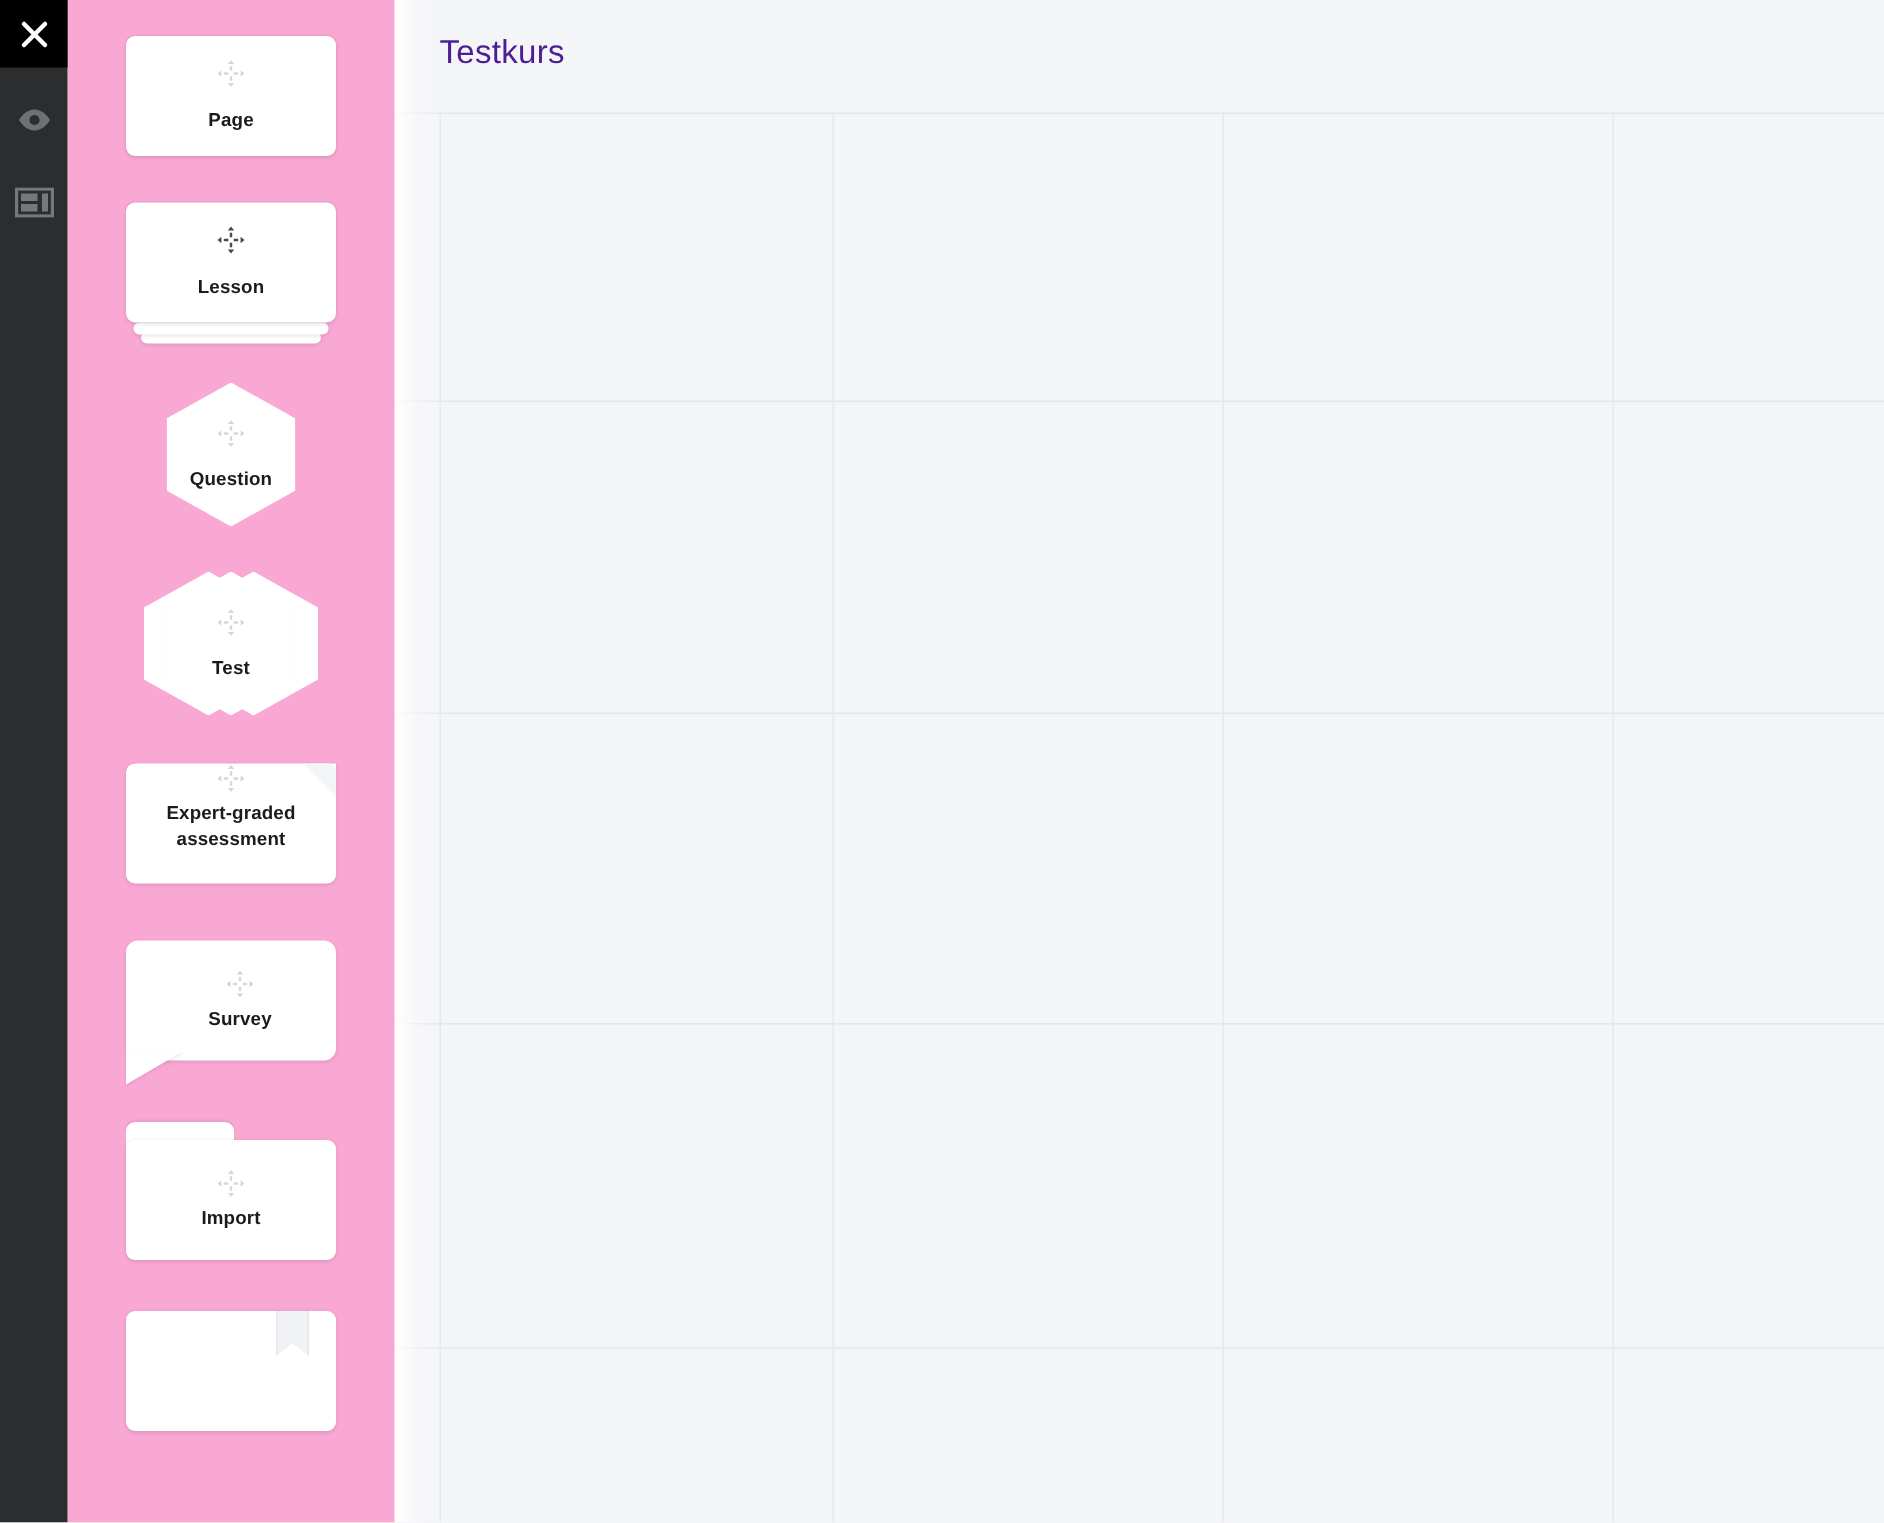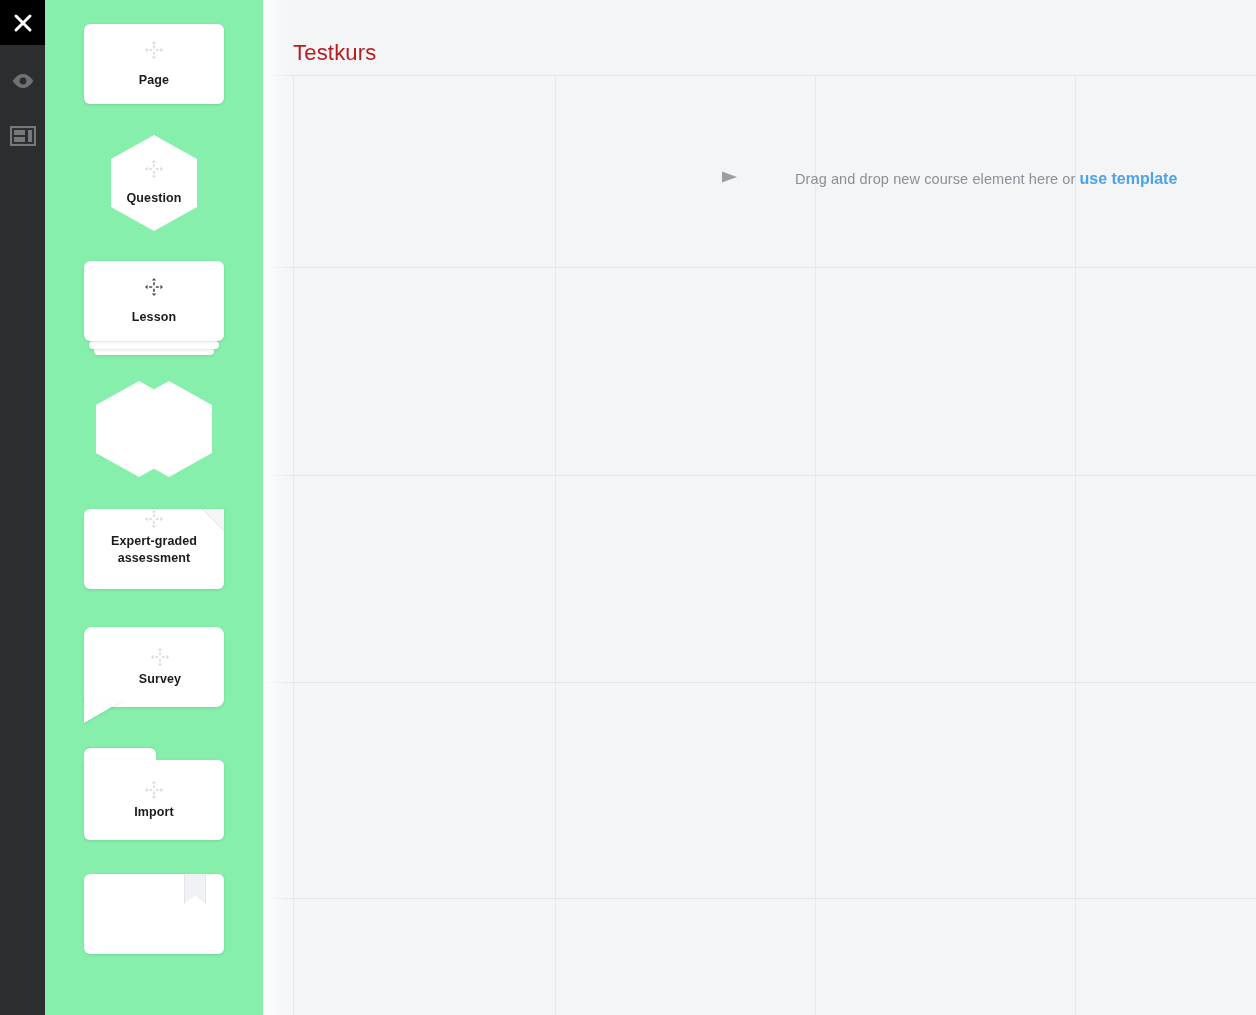--- a/index.html
+++ b/index.html
@@ -49,21 +49,21 @@
   }
   .rail-btn.preview { margin-top: 15px; }
   .rail-btn.layout  { margin-top: 10px; }
 
   
   .palette {
     position: absolute;
     left: 45px; top: 0;
     width: 218px;
     height: 1015px;
-    background: #86efac;
+    background: #f9a8d4;
     overflow: hidden;
     z-index: 30;
   }
   .palette-shadow {
     position: absolute;
     left: 263px; top: 0;
     width: 32px;
     height: 1015px;
     background: linear-gradient(to right, rgba(255,255,255,0.95) 0%, rgba(250,250,252,0.55) 45%, rgba(244,245,247,0) 100%);
     pointer-events: none;
@@ -238,24 +238,24 @@
   .canvas {
     position: absolute;
     left: 263px; top: 0;
     width: 993px;
     height: 1015px;
     background: #f4f5f7;
     z-index: 10;
   }
   .course-title {
     position: absolute;
-    left: 30px; top: 40px;
+    left: 30px; top: 22px;
     font-size: 22px;
     font-weight: normal;
-    color: #b91c1c;
+    color: #4c1d95;
     letter-spacing: .2px;
   }
   .grid {
     position: absolute;
     left: 0; top: 75px;
     width: 993px;
     height: 940px;
   }
   .v-line {
     position: absolute;
@@ -342,50 +342,58 @@
         <div class="card-face">
           <span class="drag-ico">
             <svg width="20" height="20" viewBox="0 0 20 20">
               <path d="M10 1 L12.2 3.6 L7.8 3.6 Z M10 19 L7.8 16.4 L12.2 16.4 Z M1 10 L3.6 7.8 L3.6 12.2 Z M19 10 L16.4 12.2 L16.4 7.8 Z M9.2 5.2 h1.6 v3 h-1.6 Z M9.2 11.8 h1.6 v3 h-1.6 Z M5.2 9.2 h3 v1.6 h-3 Z M11.8 9.2 h3 v1.6 h-3 Z" fill="#d5d7db"></path>
             </svg>
           </span>
           <div class="card-label">Page</div>
         </div>
       </div>
 
+      <div class="pal-item" style="margin-bottom:40px;">
+        <div class="card-face">
+          <span class="drag-ico">
+            <svg width="20" height="20" viewBox="0 0 20 20">
+              <path d="M10 1 L12.2 3.6 L7.8 3.6 Z M10 19 L7.8 16.4 L12.2 16.4 Z M1 10 L3.6 7.8 L3.6 12.2 Z M19 10 L16.4 12.2 L16.4 7.8 Z M9.2 5.2 h1.6 v3 h-1.6 Z M9.2 11.8 h1.6 v3 h-1.6 Z M5.2 9.2 h3 v1.6 h-3 Z M11.8 9.2 h3 v1.6 h-3 Z" fill="#4a4a4f"></path>
+            </svg>
+          </span>
+          <div class="card-label">Lesson</div>
+        </div>
+        <div class="stack-l2"></div>
+        <div class="stack-l3"></div>
+      </div>
+
       <div class="pal-item" style="margin-bottom:30px;">
         <div class="hex-wrap">
           <div class="hex main">
             <span class="drag-ico">
               <svg width="20" height="20" viewBox="0 0 20 20">
                 <path d="M10 1 L12.2 3.6 L7.8 3.6 Z M10 19 L7.8 16.4 L12.2 16.4 Z M1 10 L3.6 7.8 L3.6 12.2 Z M19 10 L16.4 12.2 L16.4 7.8 Z M9.2 5.2 h1.6 v3 h-1.6 Z M9.2 11.8 h1.6 v3 h-1.6 Z M5.2 9.2 h3 v1.6 h-3 Z M11.8 9.2 h3 v1.6 h-3 Z" fill="#d5d7db"></path>
               </svg>
             </span>
             <div class="card-label">Question</div>
           </div>
         </div>
       </div>
 
-      <div class="pal-item" style="margin-bottom:40px;">
-        <div class="card-face">
-          <span class="drag-ico">
-            <svg width="20" height="20" viewBox="0 0 20 20">
-              <path d="M10 1 L12.2 3.6 L7.8 3.6 Z M10 19 L7.8 16.4 L12.2 16.4 Z M1 10 L3.6 7.8 L3.6 12.2 Z M19 10 L16.4 12.2 L16.4 7.8 Z M9.2 5.2 h1.6 v3 h-1.6 Z M9.2 11.8 h1.6 v3 h-1.6 Z M5.2 9.2 h3 v1.6 h-3 Z M11.8 9.2 h3 v1.6 h-3 Z" fill="#4a4a4f"></path>
-            </svg>
-          </span>
-          <div class="card-label">Lesson</div>
-        </div>
-        <div class="stack-l2"></div>
-        <div class="stack-l3"></div>
-      </div>
-
       <div class="pal-item" style="margin-bottom:32px;">
         <div class="hex-wrap">
           <div class="hex left"></div>
           <div class="hex right"></div>
+          <div class="hex main">
+            <span class="drag-ico">
+              <svg width="20" height="20" viewBox="0 0 20 20">
+                <path d="M10 1 L12.2 3.6 L7.8 3.6 Z M10 19 L7.8 16.4 L12.2 16.4 Z M1 10 L3.6 7.8 L3.6 12.2 Z M19 10 L16.4 12.2 L16.4 7.8 Z M9.2 5.2 h1.6 v3 h-1.6 Z M9.2 11.8 h1.6 v3 h-1.6 Z M5.2 9.2 h3 v1.6 h-3 Z M11.8 9.2 h3 v1.6 h-3 Z" fill="#d5d7db"></path>
+              </svg>
+            </span>
+            <div class="card-label">Test</div>
+          </div>
         </div>
       </div>
 
       <div class="pal-item" style="margin-bottom:38px;">
         <div class="doc">
           <div class="doc-fold-edge"></div>
           <span class="drag-ico">
             <svg width="20" height="20" viewBox="0 0 20 20">
               <path d="M10 1 L12.2 3.6 L7.8 3.6 Z M10 19 L7.8 16.4 L12.2 16.4 Z M1 10 L3.6 7.8 L3.6 12.2 Z M19 10 L16.4 12.2 L16.4 7.8 Z M9.2 5.2 h1.6 v3 h-1.6 Z M9.2 11.8 h1.6 v3 h-1.6 Z M5.2 9.2 h3 v1.6 h-3 Z M11.8 9.2 h3 v1.6 h-3 Z" fill="#d5d7db"></path>
             </svg>
@@ -445,32 +453,16 @@
       <div class="v-line" style="left:292px;"></div>
       <div class="v-line" style="left:552px;"></div>
       <div class="v-line" style="left:812px;"></div>
 
       <div class="h-line" style="top:192px;"></div>
       <div class="h-line" style="top:400px;"></div>
       <div class="h-line" style="top:607px;"></div>
       <div class="h-line" style="top:823px;"></div>
     </div>
 
-    <div class="drop-hint">
-      <span class="hint-arrow">
-        <svg width="130" height="14" viewBox="0 0 130 14">
-          <defs>
-            <linearGradient id="arrGrad" x1="0" y1="0" x2="1" y2="0">
-              <stop offset="0%" stop-color="#e3e4e7"></stop>
-              <stop offset="100%" stop-color="#9b9ea3"></stop>
-            </linearGradient>
-          </defs>
-          <line x1="0" y1="7" x2="116" y2="7" stroke="url(#arrGrad)" stroke-width="1.6"></line>
-          <path d="M114 1.5 L129 7 L114 12.5 Z" fill="#9b9ea3"></path>
-        </svg>
-      </span>
-      <span class="hint-text">Drag and drop new course element here or</span>
-      <span class="hint-link">use template</span>
-    </div>
 
   </div>
 
 </div>
 
 </body></html>

